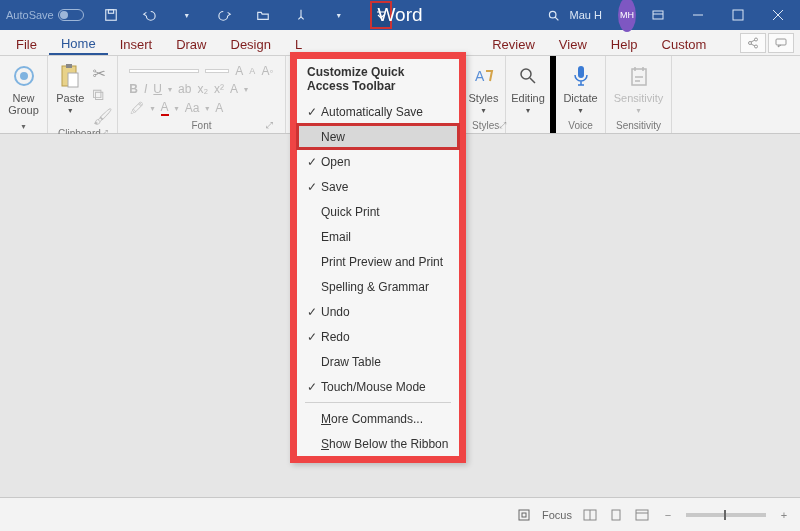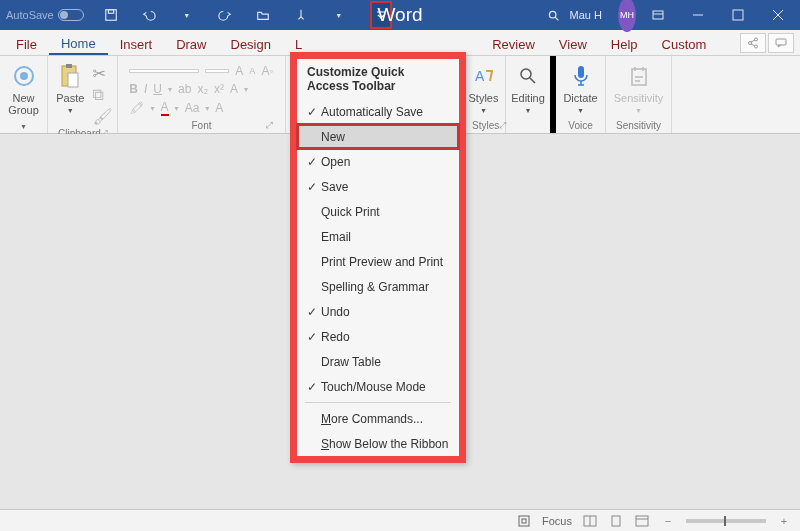--- a/index.html
+++ b/index.html
@@ -48,21 +48,21 @@
   .menu-item .chk { width: 18px; text-align:center; color:#444;}
   .menu-item.hover { background: #d8d8d8; }
   .menu-item.hl { outline: 3px solid #c33; outline-offset:-2px; }
   .menu-sep { height:1px; background:#d0d0d0; margin: 3px 8px;}
   .menu-item u{text-decoration:underline;}
 
   
   .doc { position:absolute; top:134px; left:0; right:0; bottom:22px; background:#e6e6e6;}
 
   
-  .status { position:absolute; bottom:0; left:0; right:0; height:22px; background:#f3f3f3; border-top:1px solid #c8c8c8; display:flex; align-items:center; font-size:11px; color:#666; padding:0 8px;}
+  .status { position:absolute; bottom:0; left:0; right:0; height:34px; background:#f3f3f3; border-top:1px solid #c8c8c8; display:flex; align-items:center; font-size:11px; color:#666; padding:0 8px;}
   .status .right{margin-left:auto; display:flex; gap:10px; align-items:center;}
   .status .ic{width:16px;height:16px;display:flex;align-items:center;justify-content:center;color:#888;}
   .status .slider{width:80px;height:4px;background:#c8c8c8;position:relative;}
   .status .slider::after{content:"";width:2px;height:10px;background:#666;position:absolute;left:38px;top:-3px;}
 
   .caret{font-size:8px;}
 </style>
 </head>
 <body>
 

